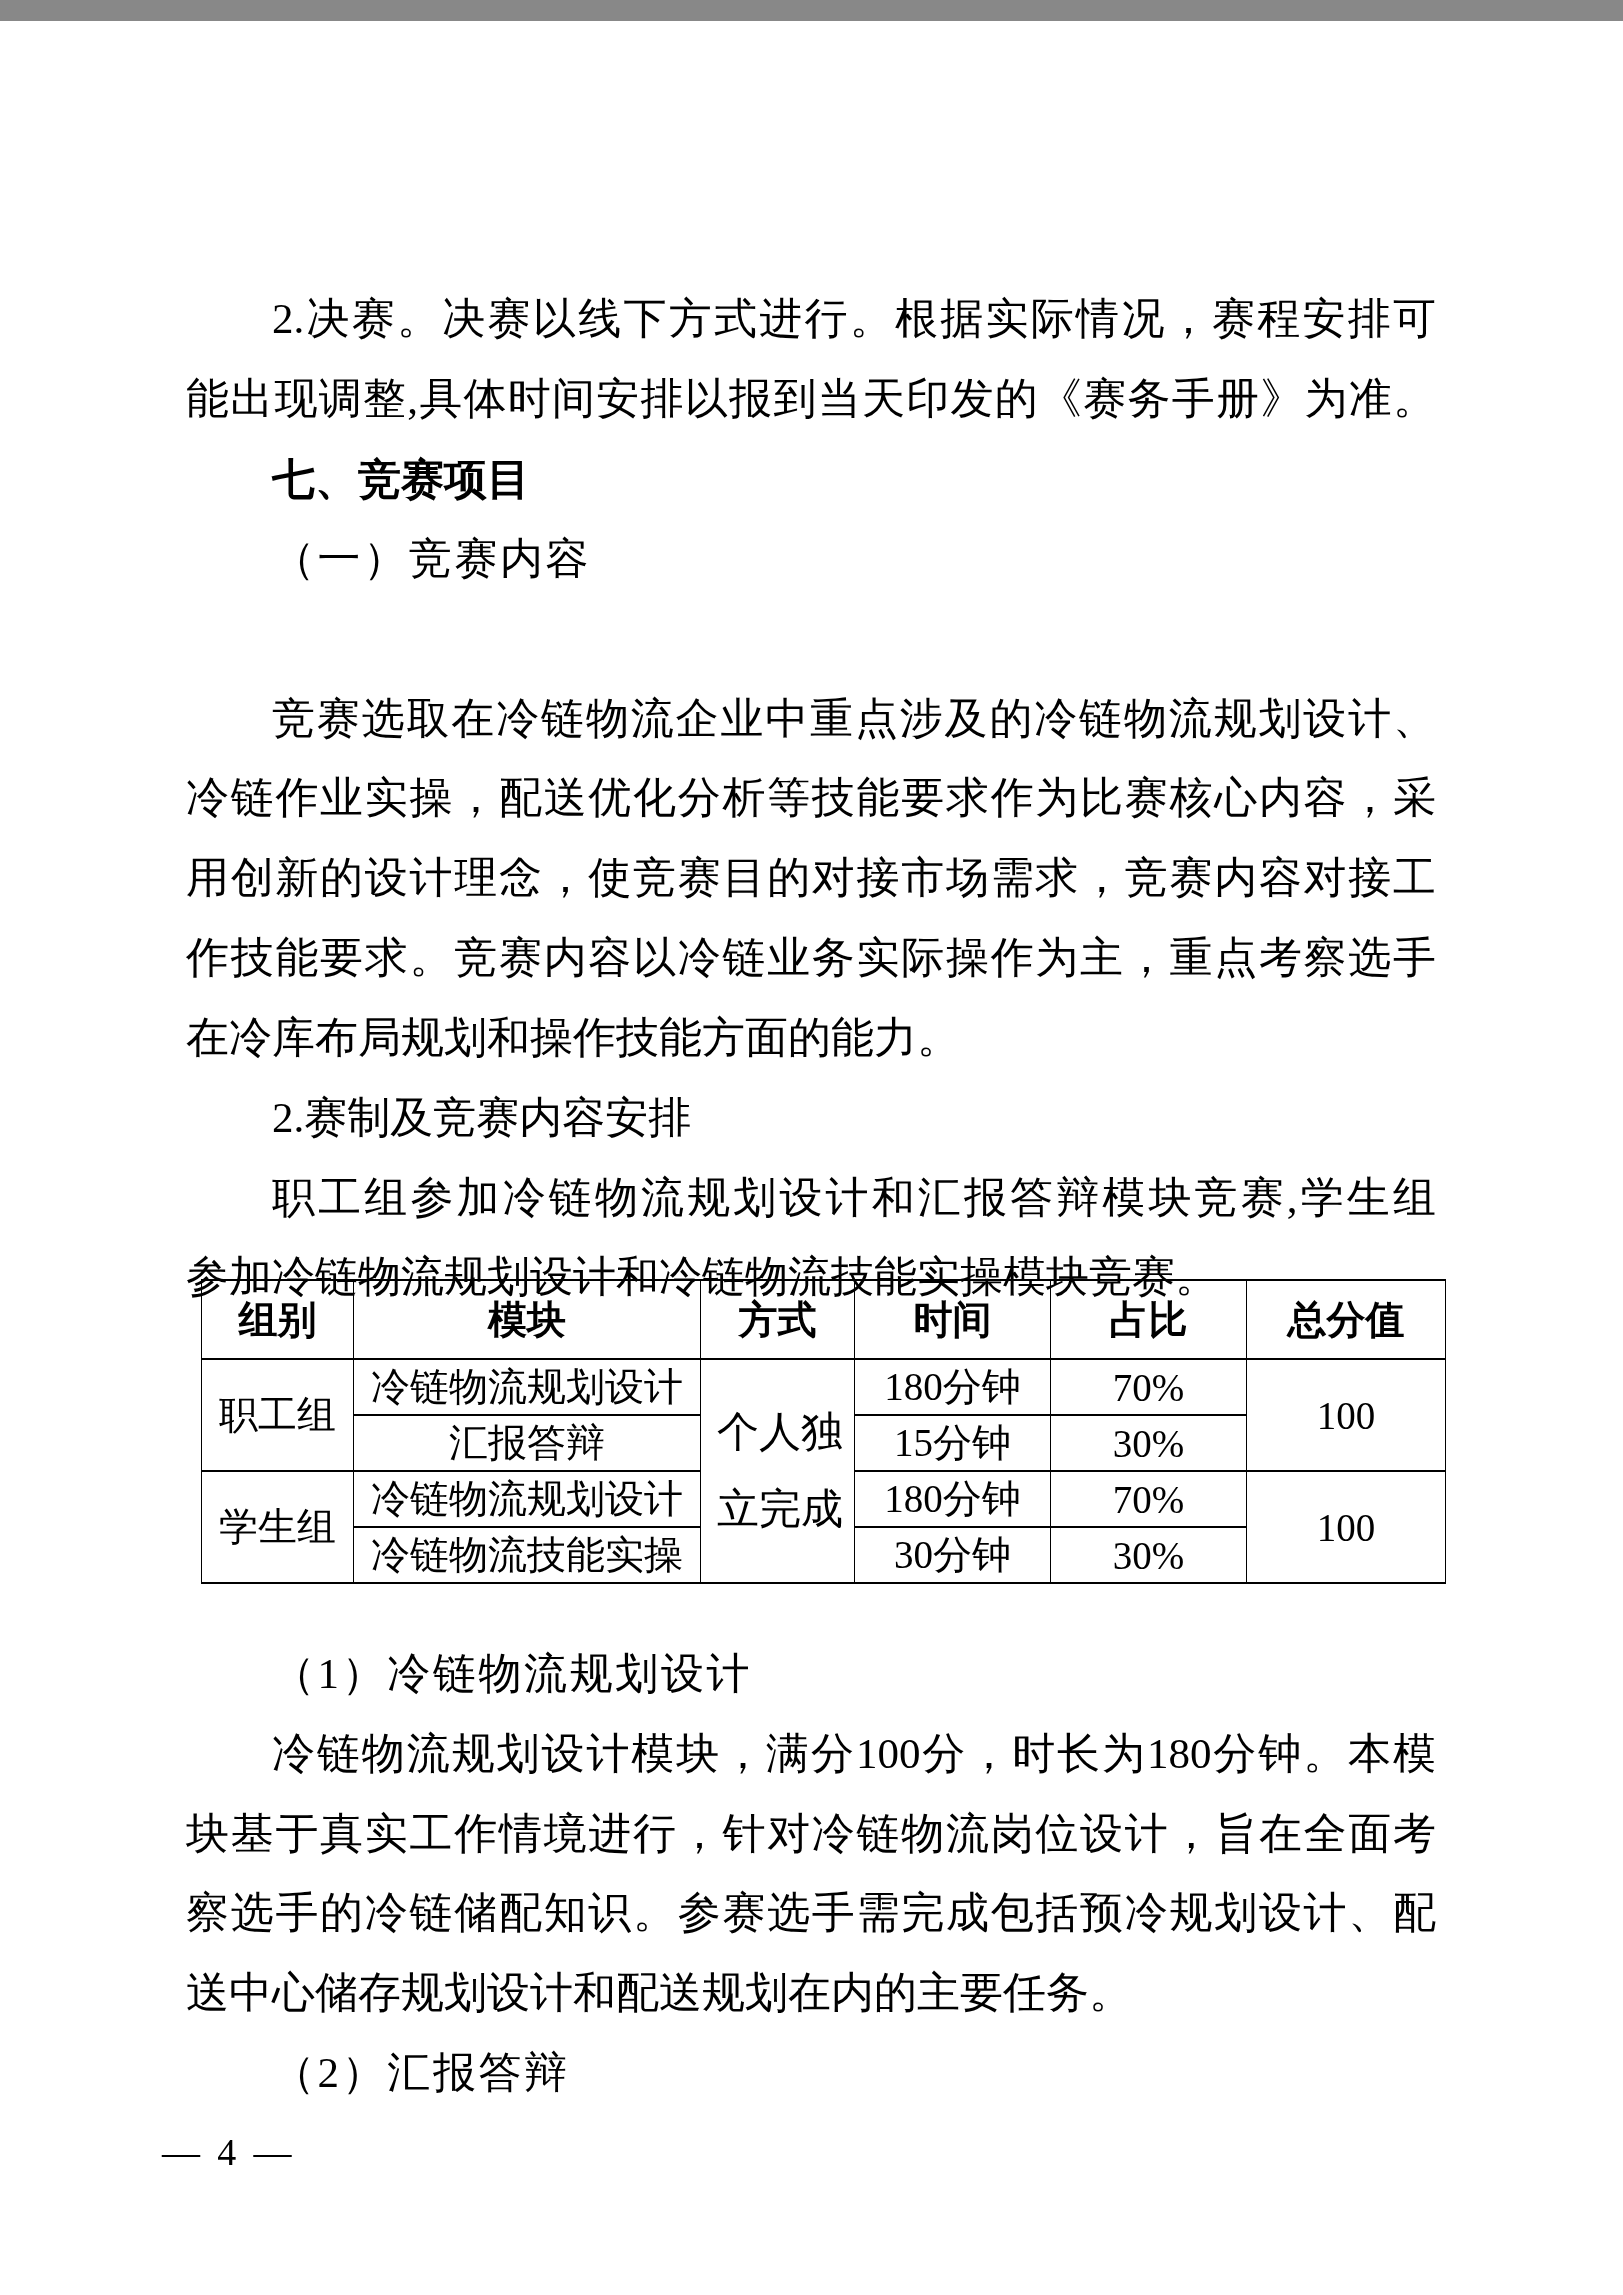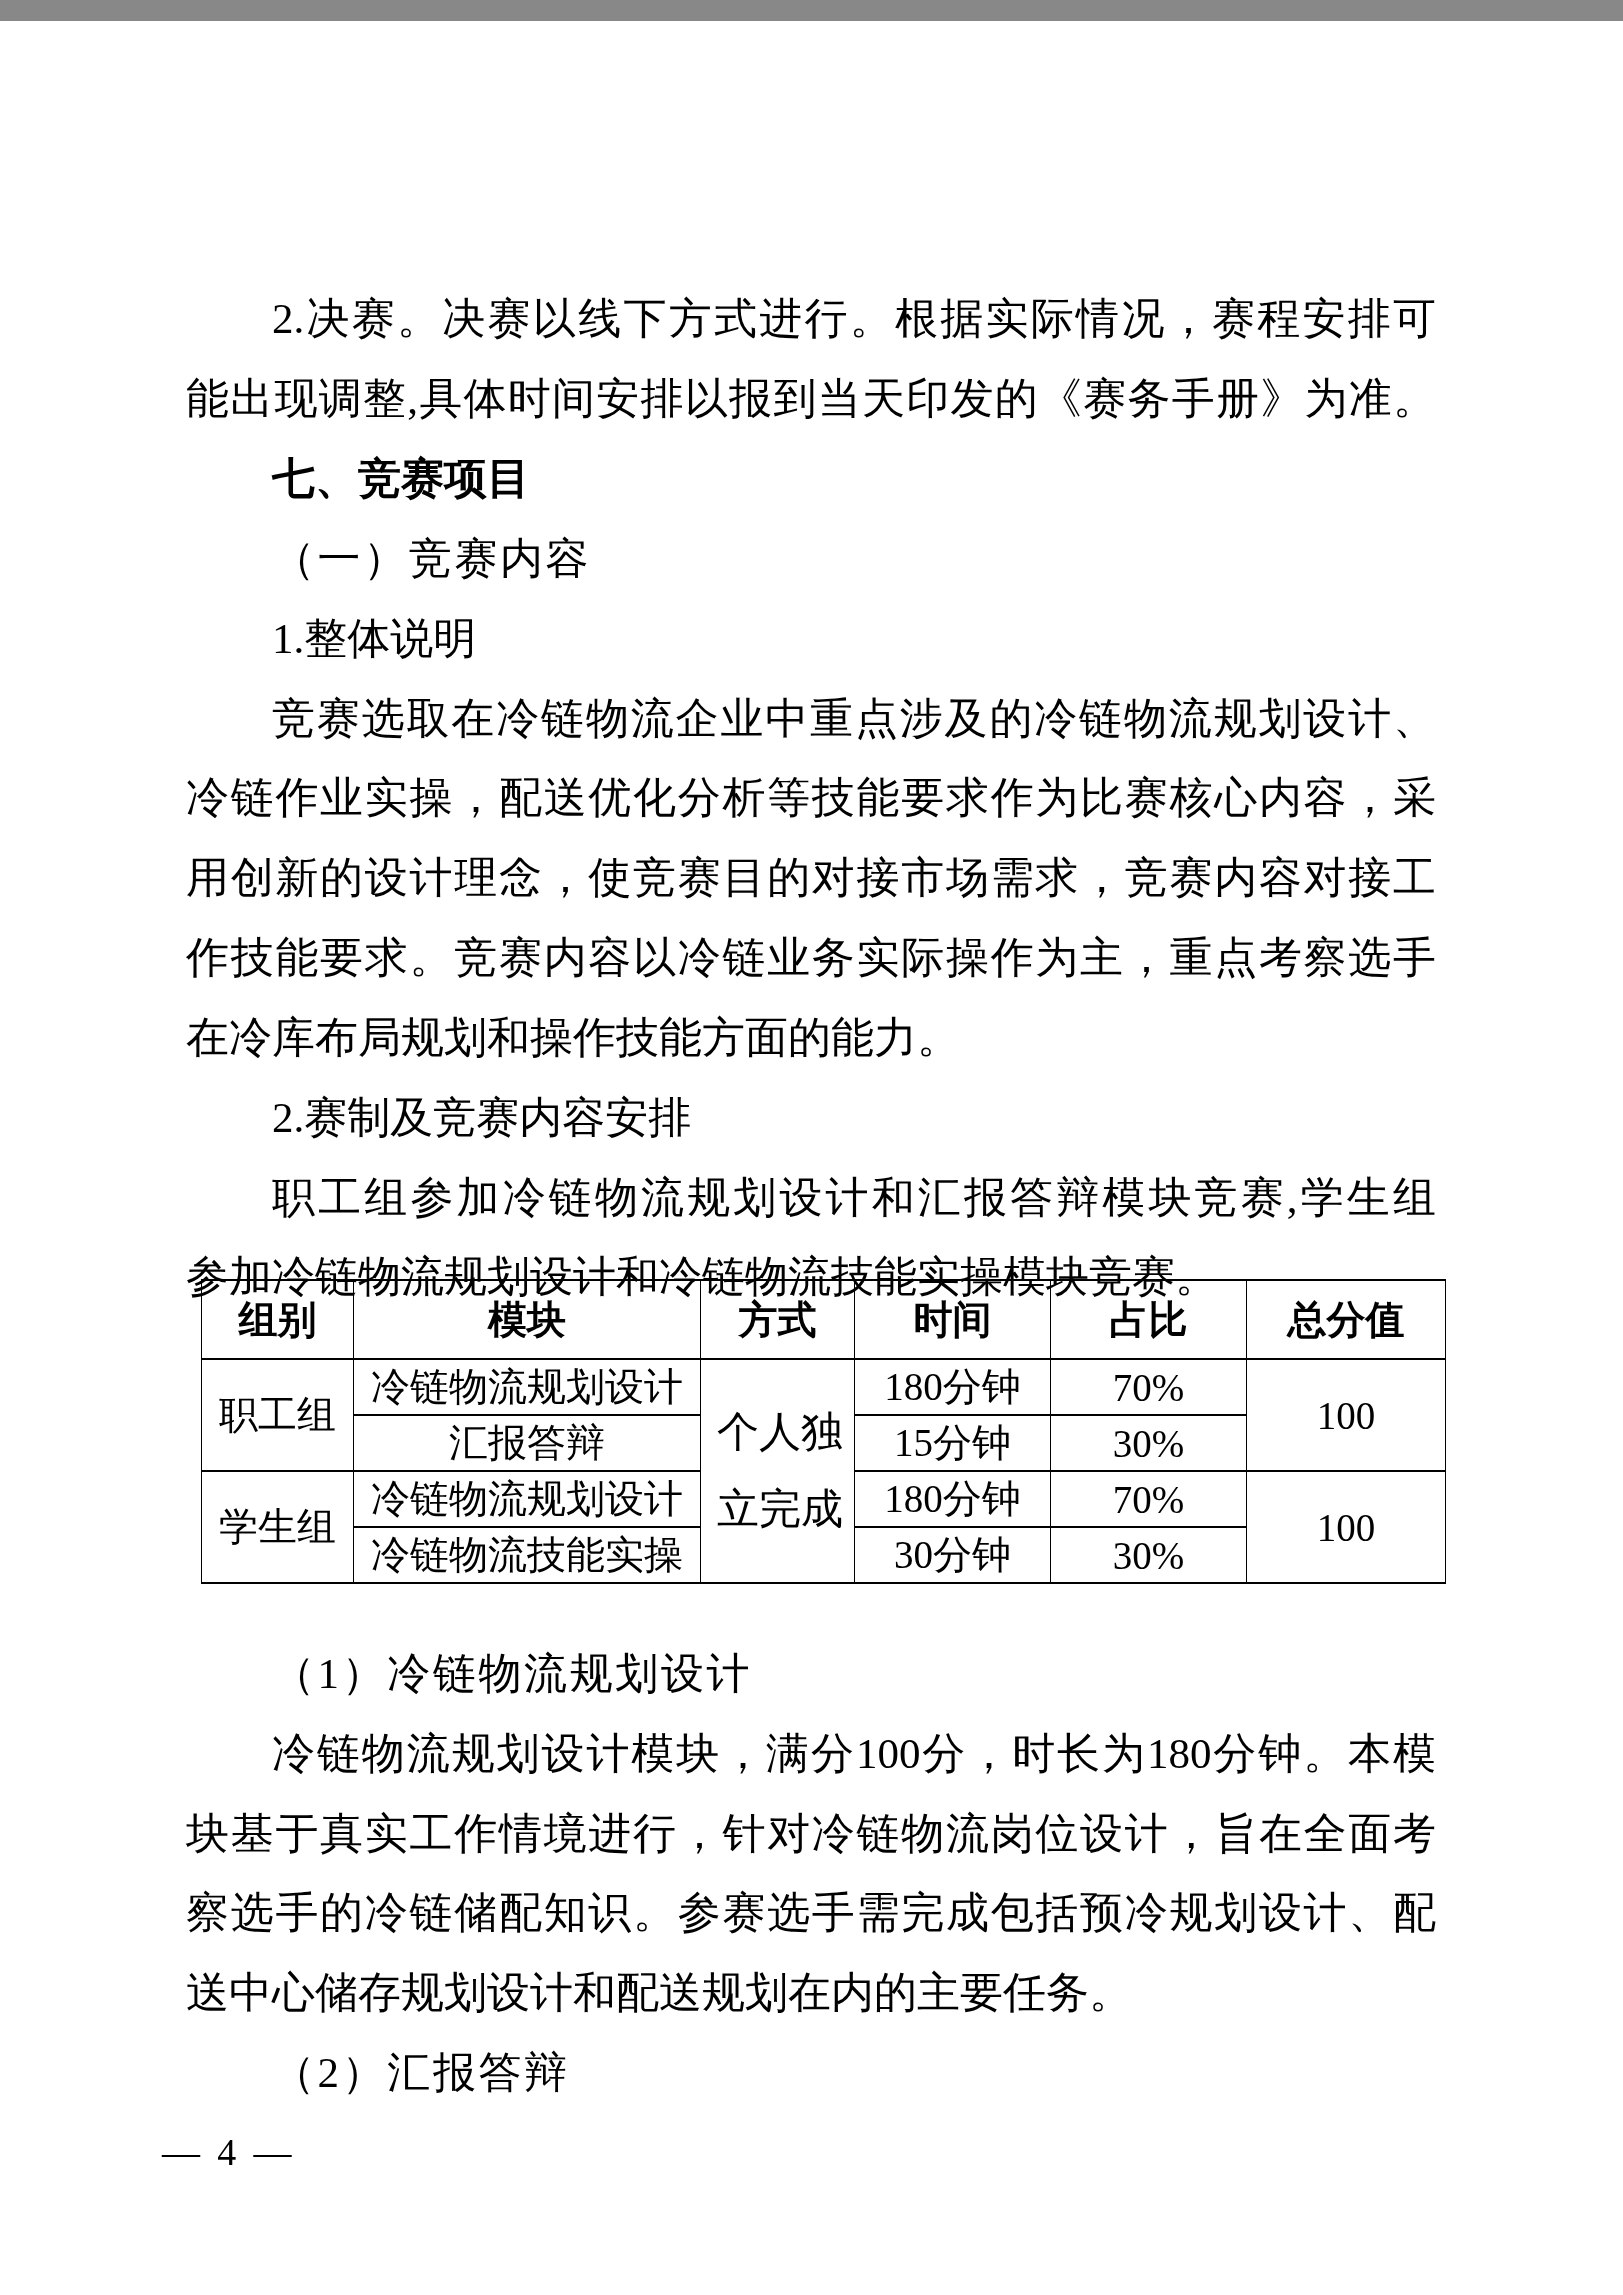--- a/index.html
+++ b/index.html
@@ -21,21 +21,21 @@
   .line {
     position:absolute;
     left:0; width:1250px;
     height:80px; line-height:80px;
     font-size:43px;
     white-space:nowrap;
   }
   .just { text-align:justify; text-align-last:justify; }
   .indent { padding-left:86px; }
   .h-black {
-    font-family:Liberation Serif, serif;
+    font-family:Liberation Sans, sans-serif;
     font-weight:bold;
     font-size:43px;
   }
   .h-kai { letter-spacing:2.6px; }
   .sched-table {
     position:absolute;
     left:15px; top:1258px;
     width:1244px;
     border-collapse:collapse;
     table-layout:fixed;
@@ -86,21 +86,20 @@
 <body>
 
 <div class="page">
   <div class="content">
 
     <div class="line just indent" style="top:258px">2.决赛。决赛以线下方式进行。根据实际情况，赛程安排可</div>
     <div class="line just" style="top:338px">能出现调整,具体时间安排以报到当天印发的《赛务手册》为准。</div>
 
     <div class="line h-black indent" style="top:418px">七、竞赛项目</div>
     <div class="line h-kai indent" style="top:498px">（一）竞赛内容</div>
-    <div class="line indent" style="top:578px">1.整体说明</div>
 
     <div class="line just indent" style="top:658px">竞赛选取在冷链物流企业中重点涉及的冷链物流规划设计、</div>
     <div class="line just" style="top:737px">冷链作业实操，配送优化分析等技能要求作为比赛核心内容，采</div>
     <div class="line just" style="top:817px">用创新的设计理念，使竞赛目的对接市场需求，竞赛内容对接工</div>
     <div class="line just" style="top:897px">作技能要求。竞赛内容以冷链业务实际操作为主，重点考察选手</div>
     <div class="line" style="top:977px">在冷库布局规划和操作技能方面的能力。</div>
 
     <div class="line indent" style="top:1057px">2.赛制及竞赛内容安排</div>
 
     <div class="line just indent" style="top:1137px">职工组参加冷链物流规划设计和汇报答辩模块竞赛,学生组</div>

